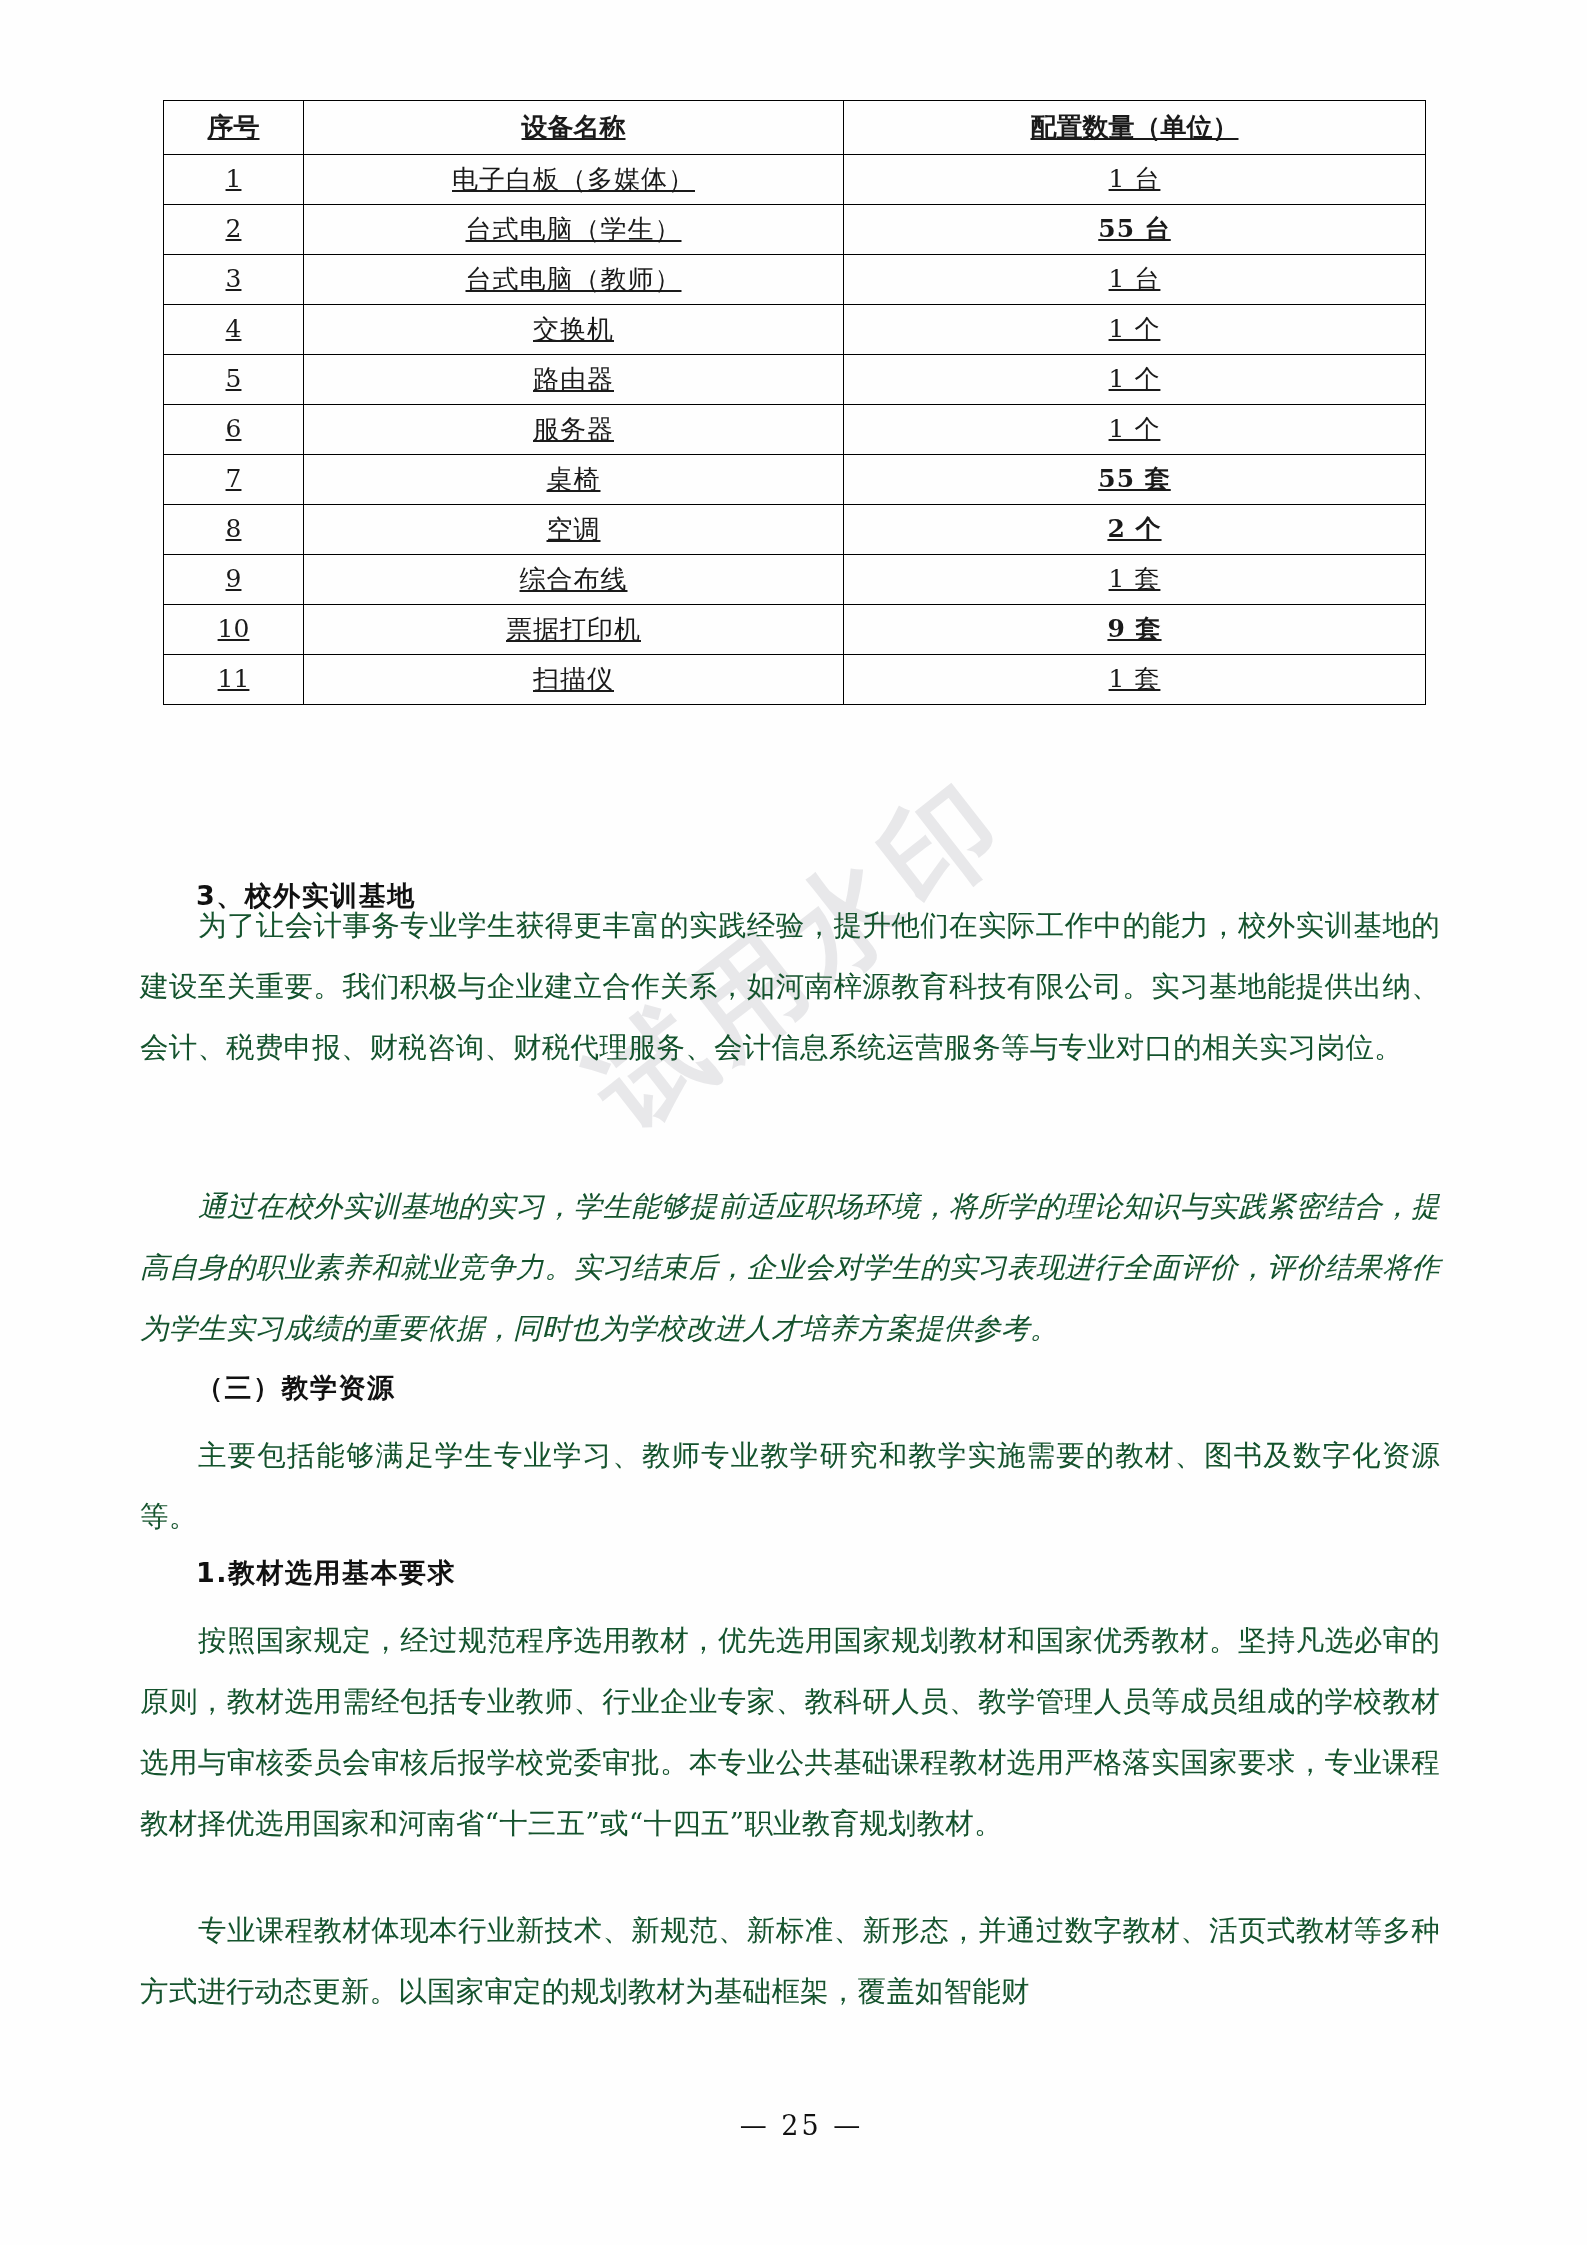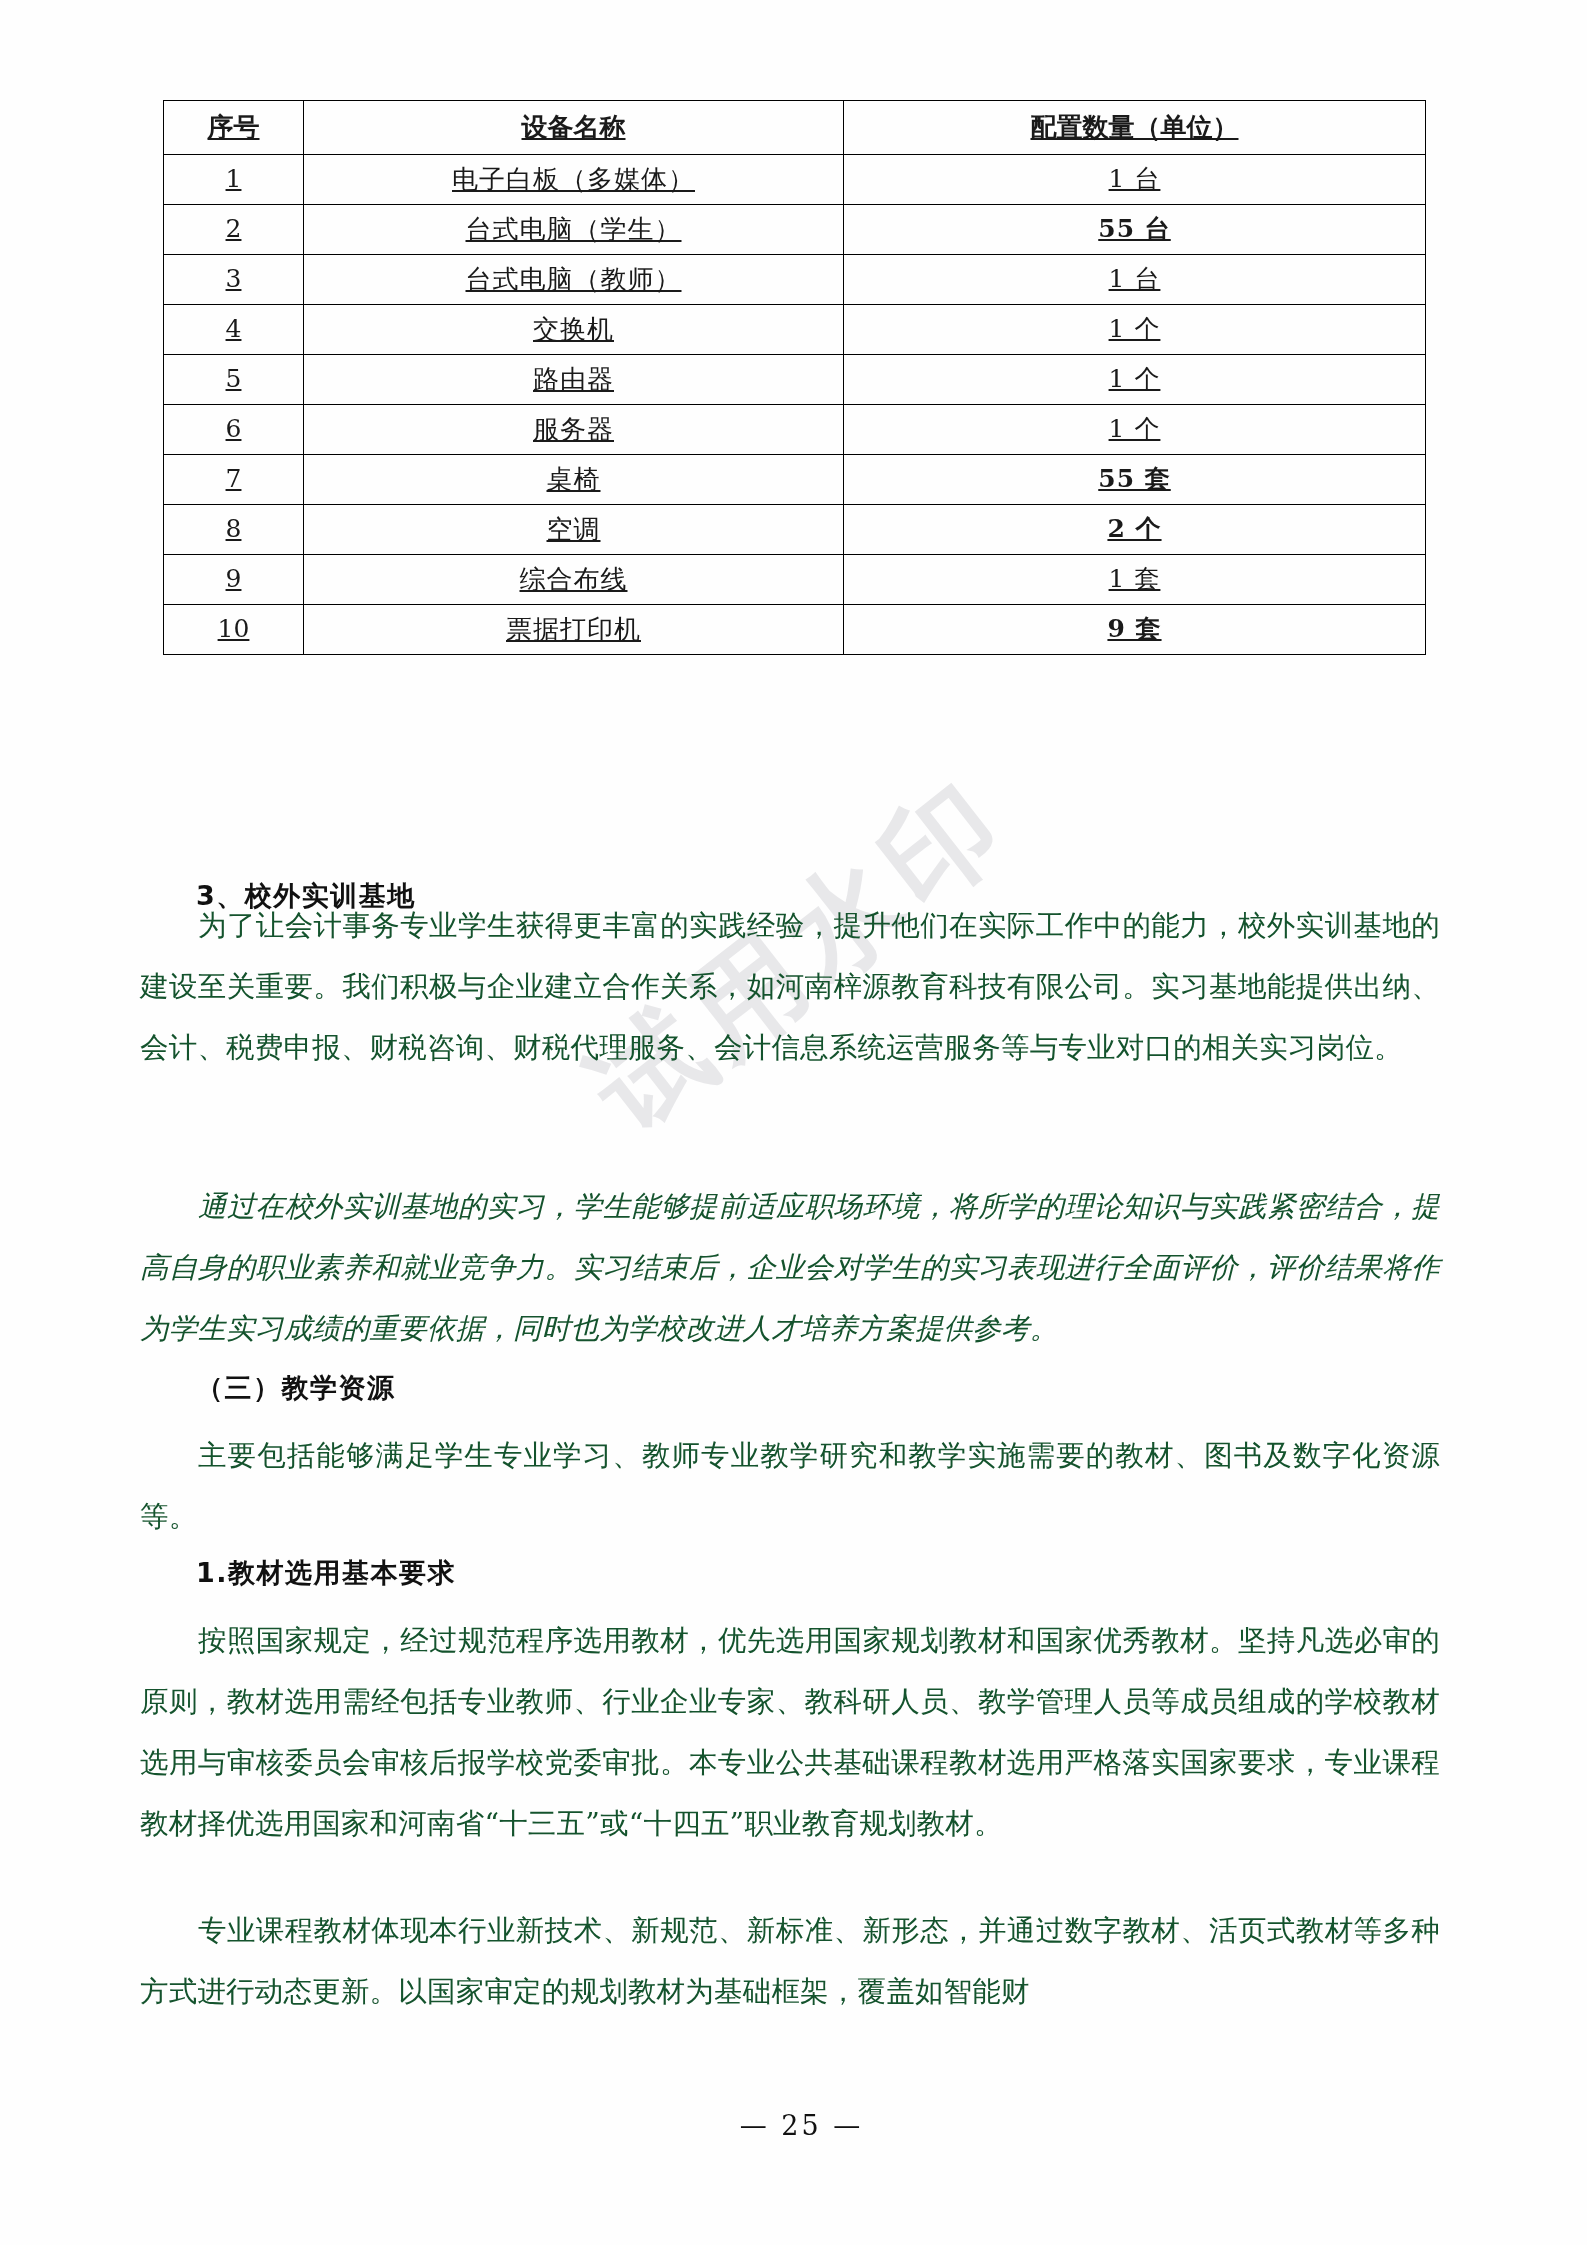--- a/index.html
+++ b/index.html
@@ -217,20 +217,25 @@
             <tr>
               <td class="no">9</td>
               <td class="name">综合布线</td>
               <td class="qty">1 套</td>
             </tr>
             <tr>
               <td class="no">10</td>
               <td class="name">票据打印机</td>
               <td class="qty bold">9 套</td>
             </tr>
+            <tr>
+              <td class="no">11</td>
+              <td class="name">扫描仪</td>
+              <td class="qty">1 套</td>
+            </tr>
           </tbody>
       </table>
     </div>
 
     <div class="body-block" style="top: 842px; margin-top: 36px;">
       <h3 class="h-sub">3、校外实训基地</h3>
     </div>
 
     <div class="body-block" style="top: 895px; width: 1300px;">
       <p class="para">为了让会计事务专业学生获得更丰富的实践经验，提升他们在实际工作中的能力，校外实训基地的建设至关重要。我们积极与企业建立合作关系，如河南梓源教育科技有限公司。实习基地能提供出纳、会计、税费申报、财税咨询、财税代理服务、会计信息系统运营服务等与专业对口的相关实习岗位。</p>

